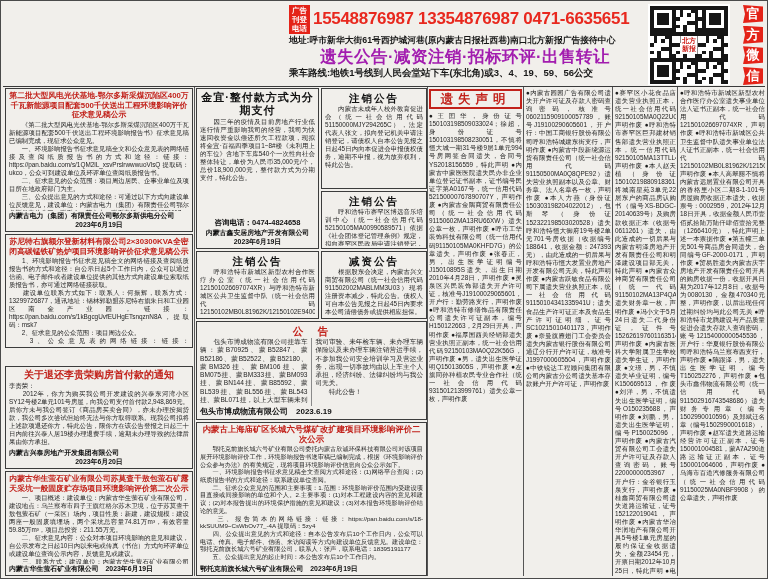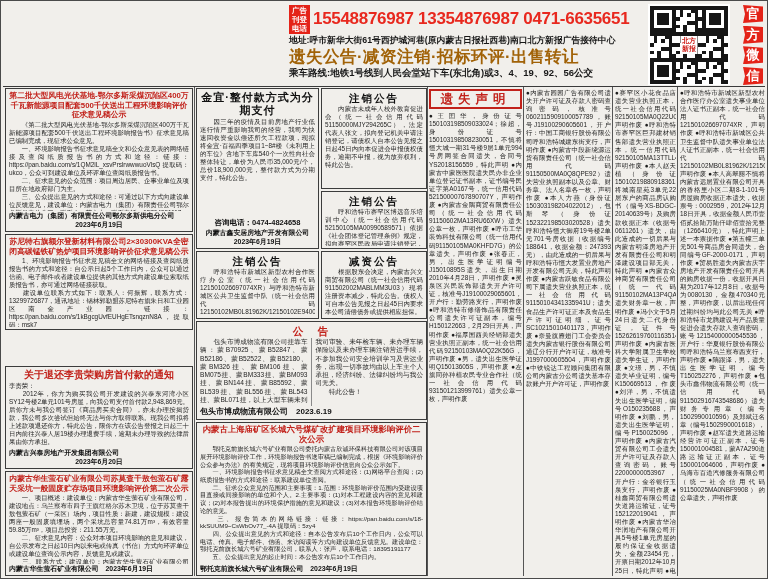--- a/index.html
+++ b/index.html
@@ -8,21 +8,21 @@
   
   .masthead{position:absolute;left:3px;top:2px;width:281px;height:82px;background:#e42318;color:#fff;box-sizing:border-box;}
   .m-title{font-size:50px;font-weight:bold;text-align:center;letter-spacing:12px;line-height:52px;padding-top:2px;white-space:nowrap;}
   .m-sub{font-size:10px;font-weight:bold;text-align:center;line-height:13px;white-space:nowrap;}
   .m-disc{font-size:5.8px;border:1px solid rgba(255,255,255,.85);margin:1px 3px 0 3px;padding:1px 2px;white-space:nowrap;overflow:hidden;line-height:7px;}
   .head-mid{position:absolute;left:288px;top:3px;width:352px;height:81px;}
   .phone-row{display:flex;align-items:center;height:30px;}
   .phone-label{background:#e42318;color:#fff;font-size:7.5px;font-weight:bold;width:17px;line-height:9px;text-align:center;padding:1px 2px;margin-right:3px;}
   .phones{color:#e8281e;font-weight:800;font-size:17px;letter-spacing:-0.3px;white-space:nowrap;}
   .addr{font-size:8.8px;font-weight:bold;color:#181818;line-height:12px;white-space:nowrap;}
-  .services{color:#a16207;font-weight:800;font-size:16.5px;letter-spacing:.5px;line-height:20px;white-space:nowrap;}
+  .services{color:#a21caf;font-weight:800;font-size:16.5px;letter-spacing:.5px;line-height:20px;white-space:nowrap;text-align:center;}
   .bus{font-size:9.5px;font-weight:bold;color:#181818;line-height:13px;white-space:nowrap;}
   .qr{position:absolute;left:647px;top:3px;width:82px;height:81px;background:#fff;padding:1px;box-sizing:border-box;}
   .qr-grid{position:relative;width:78px;height:78px;margin:1px;}
   .qr-grid i{position:absolute;background:#161616;}
   .qr-label{position:absolute;left:50%;top:50%;transform:translate(-50%,-50%);background:#fff;width:17px;
             font-size:7px;line-height:8px;font-weight:bold;color:#cf1f1a;text-align:center;padding:1px 0;}
   .ribbon{position:absolute;left:740px;top:4px;width:24px;height:80px;display:flex;flex-direction:column;justify-content:space-between;}
   .ribbon b{display:block;background:#e42318;color:#fff;width:20px;height:18px;margin:0 auto;font-size:13px;line-height:18px;text-align:center;font-weight:bold;clip-path:polygon(0 0,100% 8%,100% 92%,0 100%,10% 50%);}
   .hline{position:absolute;left:2px;top:85px;width:762px;height:1px;background:#3a3a3a;}
   .vline{position:absolute;width:1px;background:#555;}
@@ -49,21 +49,21 @@
 <div class="page">
 
 
   <div class="head-mid">
     <div class="phone-row">
       <div class="phone-label">广告刊登电话</div>
       <div class="phones">15548876987 13354876987 0471-6635651</div>
     </div>
     <div class="addr">地址:呼市新华大街61号西护城河巷(原内蒙古日报社西巷)南口北方新报广告接待中心</div>
     <div class="services">遗失公告·减资注销·招标环评·出售转让</div>
-    <div class="bus">乘车路线:地铁1号线到人民会堂站下车(东北角)或3、4、19、92、56公交</div>
+    <div class="bus">乘车路线:地铁1号线到人民会堂站下车(东北角)或3、4、19、59、56公交</div>
   </div>
 
   <div class="qr">
     <div class="qr-grid">
         <i style="left:0.0px;top:0.0px;width:3.7px;height:3.7px"></i>
         <i style="left:3.7px;top:0.0px;width:3.7px;height:3.7px"></i>
         <i style="left:7.4px;top:0.0px;width:3.7px;height:3.7px"></i>
         <i style="left:11.1px;top:0.0px;width:3.7px;height:3.7px"></i>
         <i style="left:14.9px;top:0.0px;width:3.7px;height:3.7px"></i>
         <i style="left:18.6px;top:0.0px;width:3.7px;height:3.7px"></i>
@@ -327,21 +327,21 @@
     <div class="t-red">第二批大型风电光伏基地-鄂尔多斯采煤沉陷区400万千瓦新能源项目配套500千伏送出工程环境影响评价征求意见稿公示</div>
     <div class="body">　　《第二批大型风电光伏基地-鄂尔多斯采煤沉陷区400万千瓦新能源项目配套500千伏送出工程环境影响报告书》征求意见稿已编制完成，现征求公众意见。
 　　一、环境影响报告书征求意见稿全文和公众意见表的网络链接及查阅纸质报告书的方式和途径：链接：https://pan.baidu.com/s/1QM2lL_xsvPrslrwwwuoVlsQ 提取码：ukco，公众可到建设单位及环评单位查阅纸质报告书。
 　　二、征求意见的公众范围：项目周边居民、企事业单位及项目所在地政府部门为主。
 　　三、公众提出意见的方式和途径：可通过以下方式向建设单位反馈意见，建设单位：内蒙古电力（集团）有限责任公司鄂尔多斯供电分公司，联系人：苗文杰，联系电话：15704991117
 　　四、公众提出意见的起止时间：自公示之日起的10个工作日内。</div>
     <div class="sign right">内蒙古电力（集团）有限责任公司鄂尔多斯供电分公司</div>
     <div class="sign">2023年6月19日</div>
   </div>
 
-  <div class="box" style="left:4px;top:233px;width:188px;height:96px">
+  <div class="box" style="left:4px;top:233px;width:188px;height:114px">
     <div class="t-red">苏尼特右旗额尔登新材料有限公司2×30300KVA全密闭高碳锰铁矿热炉项目环境影响评价征求意见稿公示</div>
     <div class="body">　　1、环境影响报告书征求意见稿全文的网络链接及查阅纸质报告书的方式和途径：自公示日起5个工作日内，公众可以通过信函、电子邮件或者建设单位提供的其他方式向建设单位索取纸质报告书，亦可通过网络链接获取。
 　　建设单位联系方式如下：联系人：何振辉，联系方式：13299726877，通讯地址：锡林郭勒盟苏尼特右旗朱日和工业园区南金产业园，链接：https://pan.baidu.com/s/1kBgcgUvfEUHgETsnqznN8A，提取码：msk7
 　　2、征求意见的公众范围：项目周边公众。
 　　3、公众意见表的网络链接：链接：https://pan.baidu.com/s/1Uzj_FsslVtshgdP68sHL3ww，提取码：scjd
 　　4、公众提出意见的方式和途径：公众可以通过信函、电子邮件或者建设单位提供的其他方式，在规定时间内将填写的公众意见表提交至建设单位，反映与建设项目环境影响有关的意见和建议。
 　　5、公众提出意见的起止时间：自公示日起5个工作日。</div>
   </div>
 
   <div class="box" style="left:4px;top:470px;width:188px;height:105px">

